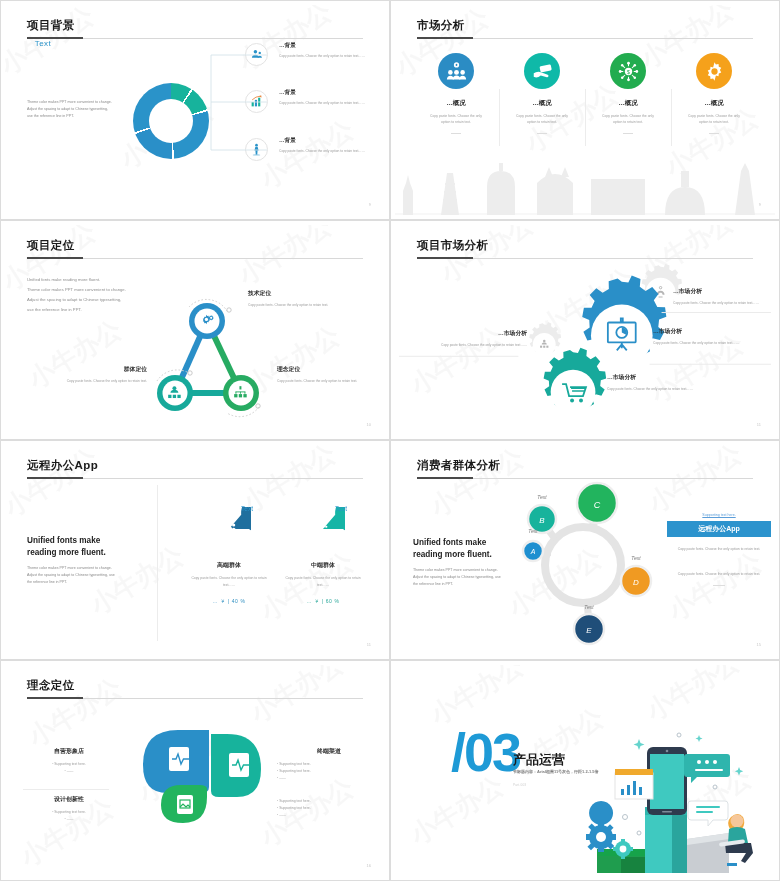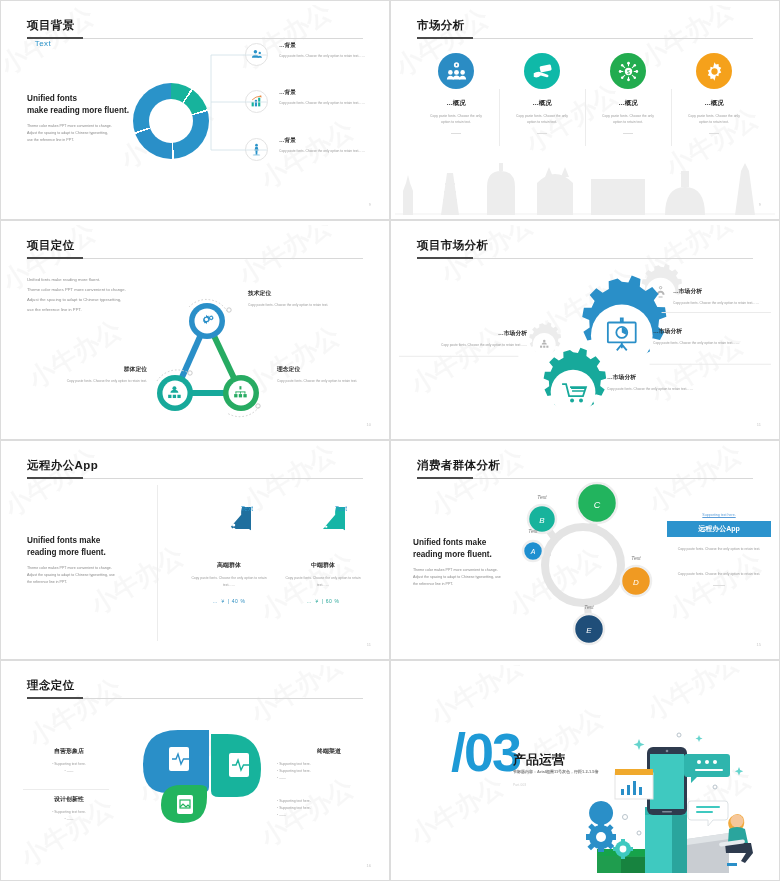--- a/index.html
+++ b/index.html
@@ -179,22 +179,20 @@
       <span style="left:-10px;top:18px;">小牛办公</span>
       <span style="left:110px;top:112px;">小牛办公</span>
       <span style="left:228px;top:14px;">小牛办公</span>
       <span style="left:250px;top:132px;">小牛办公</span>
     </div>
     <div class="content">
       <div class="s-title">项目背景</div>
       <div class="title-rule"></div>
 
       <div class="s1-left">
-        <div class="body-head" style="white-space:pre-line">Unified fonts
-make reading more fluent.</div>
         <div class="body-sub" style="white-space:pre-line">Theme color makes PPT more convenient to change.
 Adjust the spacing to adapt to Chinese typesetting,
 use the reference line in PPT.</div>
       </div>
 
       <div class="donut"></div>
       <div class="donut-label">Text</div>
 
       <svg class="s1-conn" viewBox="0 0 60 115">
         <path d="M2 57 L2 10 L58 10" fill="none" stroke="#d5e3ea" stroke-width="0.9"></path>

